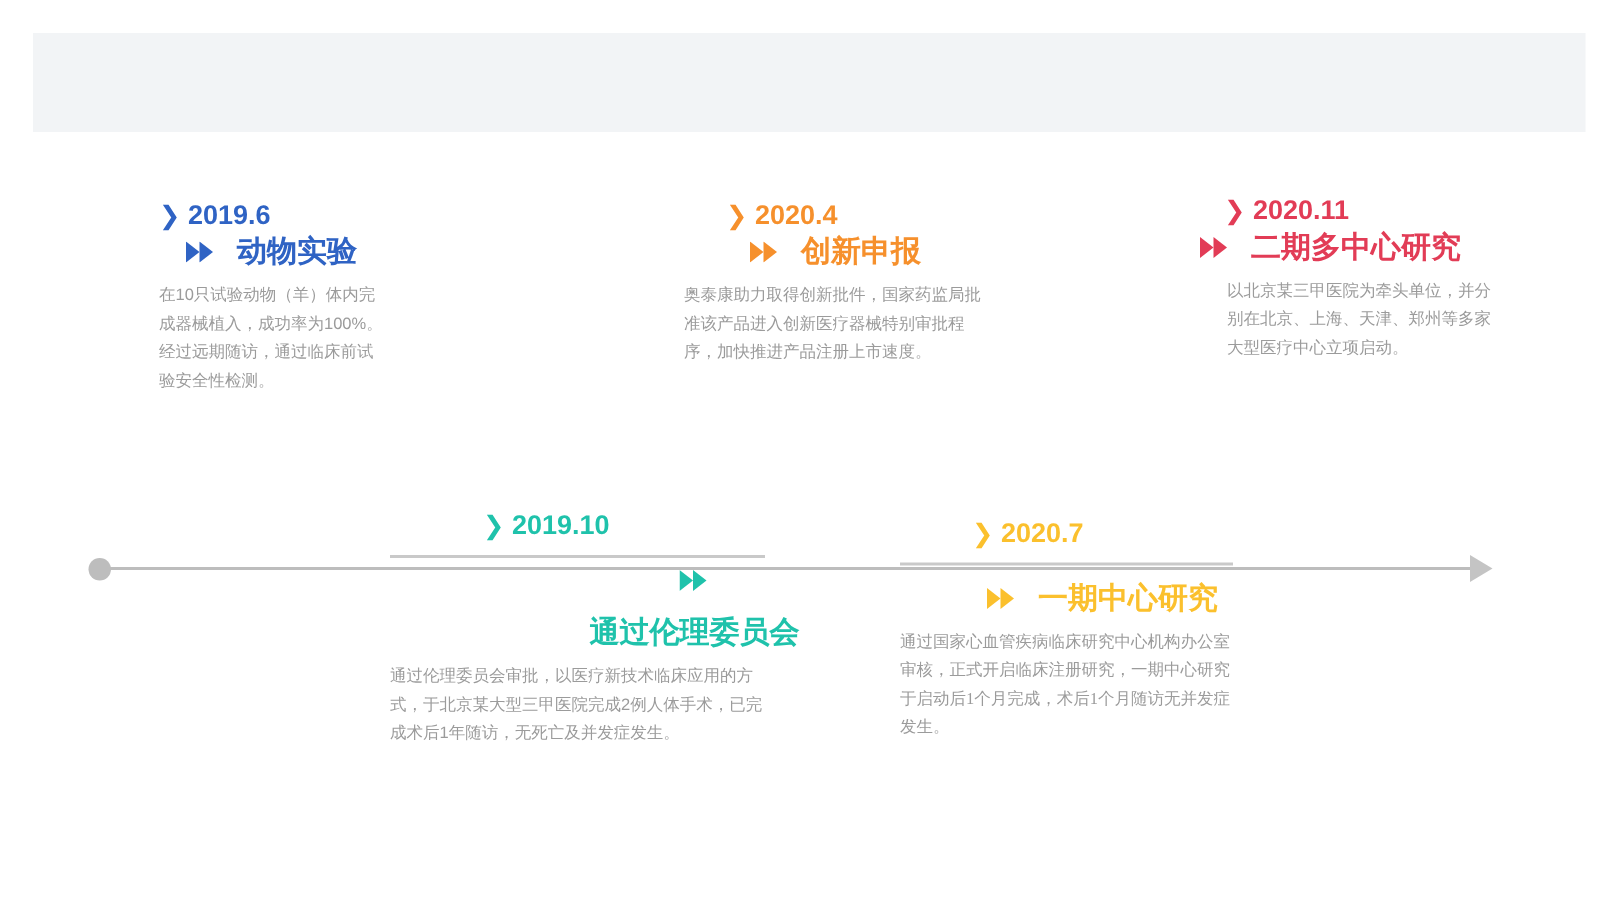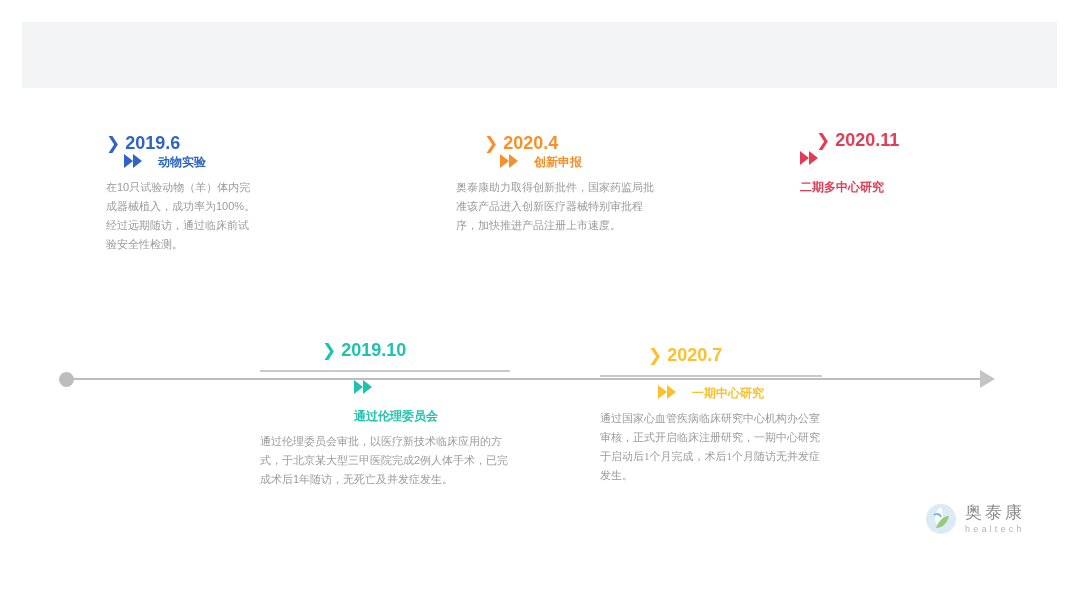--- a/index.html
+++ b/index.html
@@ -43,22 +43,22 @@
   .entry{position:absolute;}
   .date{
     font-size:18px;font-weight:bold;white-space:nowrap;
     display:flex;align-items:center;gap:5px;
   }
   .chev{font-size:17px;font-weight:bold;line-height:1;}
   .connector{
     height:2px;background:#c9c9c9;margin:9px 0 8px 0;
   }
   .heading{
-    font-size:12px;font-weight:bold;white-space:nowrap;
-    display:flex;align-items:flex-start;gap:14px;
+    font-size:20px;font-weight:bold;white-space:nowrap;
+    display:flex;align-items:center;gap:14px;
   }
   .ff-icon{display:inline-block;line-height:0;}
   .body-text{
     font-size:11px;color:#9b9b9b;line-height:1.72;
     margin-top:7px;
   }
 
   
   #entry-animal    {left:106px; top:133px; width:160px;}
   #entry-animal .heading{margin-left:18px;}
@@ -135,29 +135,30 @@
       <span>创新申报</span>
     </div>
     <div class="body-text">奥泰康助力取得创新批件，国家药监局批准该产品进入创新医疗器械特别审批程序，加快推进产品注册上市速度。</div>
   </div>
 
   <div class="entry" id="entry-phase2">
     <div class="date" style="color: rgb(226, 60, 86);">
       <span class="chev">❯</span>
       <span>2020.11</span>
     </div>
-    <div class="heading" style="color: rgb(226, 60, 86); flex-direction: column;">
+    <div class="heading" style="color: rgb(226, 60, 86);">
       <span class="ff-icon">
         <svg width="20" height="14" viewBox="0 0 20 14">
             <polygon points="0,0 9,7 0,14" fill="#e23c56"></polygon>
             <polygon points="9,0 18,7 9,14" fill="#e23c56"></polygon>
           </svg>
       </span>
       <span>二期多中心研究</span>
     </div>
+    <div class="body-text">以北京某三甲医院为牵头单位，并分别在北京、上海、天津、郑州等多家大型医疗中心立项启动。</div>
   </div>
 
   <div class="entry" id="entry-ethics">
     <div class="date" style="color: rgb(31, 194, 171);">
       <span class="chev">❯</span>
       <span>2019.10</span>
     </div>
     <div class="connector"></div>
     <div class="heading" style="color: rgb(31, 194, 171); flex-direction: column;">
       <span class="ff-icon">
@@ -182,28 +183,14 @@
         <svg width="20" height="14" viewBox="0 0 20 14">
             <polygon points="0,0 9,7 0,14" fill="#fbc02d"></polygon>
             <polygon points="9,0 18,7 9,14" fill="#fbc02d"></polygon>
           </svg>
       </span>
       <span>一期中心研究</span>
     </div>
     <div class="body-text">通过国家心血管疾病临床研究中心机构办公室审核，正式开启临床注册研究，一期中心研究于启动后1个月完成，术后1个月随访无并发症发生。</div>
   </div>
 
-  <div class="logo">
-    <span class="logo-mark">
-      <svg width="32" height="32" viewBox="0 0 32 32">
-        <circle cx="16" cy="16" r="15" fill="#dbeaf5"></circle>
-        <path d="M16 4 C9 9 8 17 13 24 C18 20 19 11 16 4 Z" fill="#ffffff" opacity="0.85"></path>
-        <path d="M24 13 C22 21 17 25 11 25 C14 17 19 13 24 13 Z" fill="#8cc76a" opacity="0.9"></path>
-        <path d="M9 12 C12 10 15 11 16 14" stroke="#6ba9d8" stroke-width="1.6" fill="none"></path>
-      </svg>
-    </span>
-    <span class="logo-text">
-      <span class="logo-cn">奥泰康</span>
-      <span class="logo-en">healtech</span>
-    </span>
-  </div>
 
 </div>
 
 </body></html>

